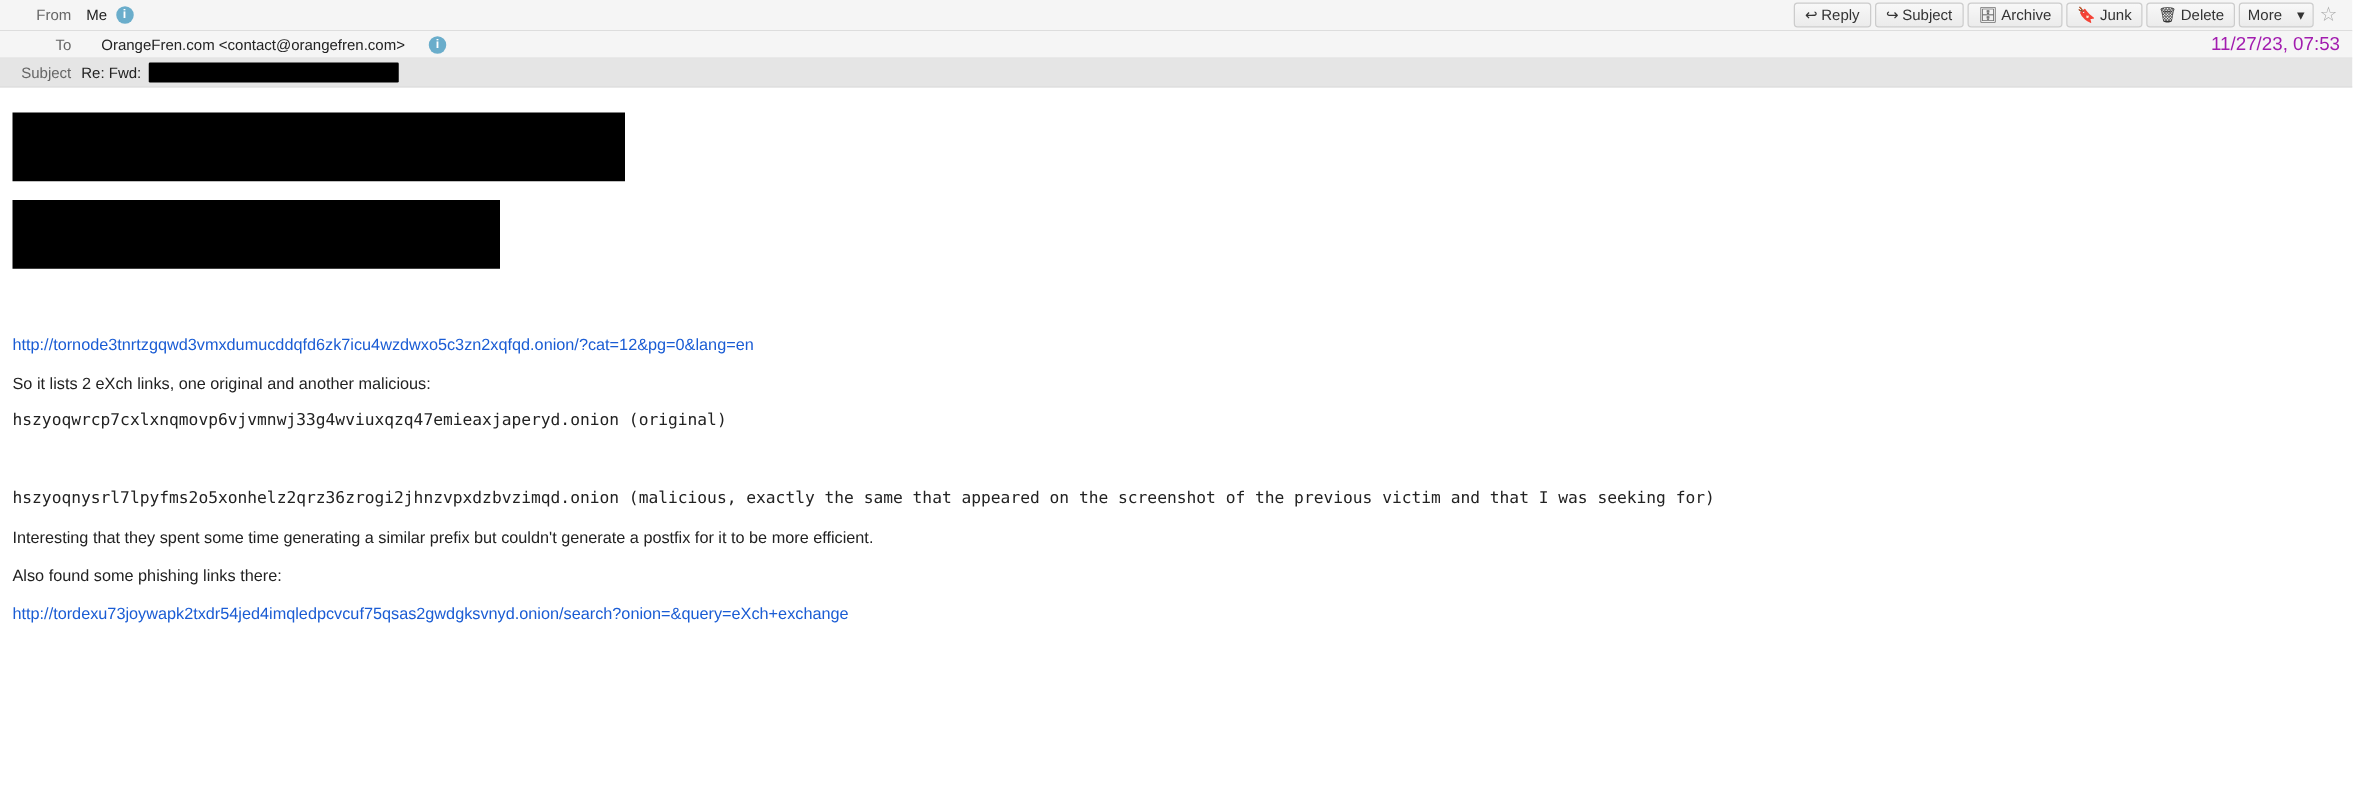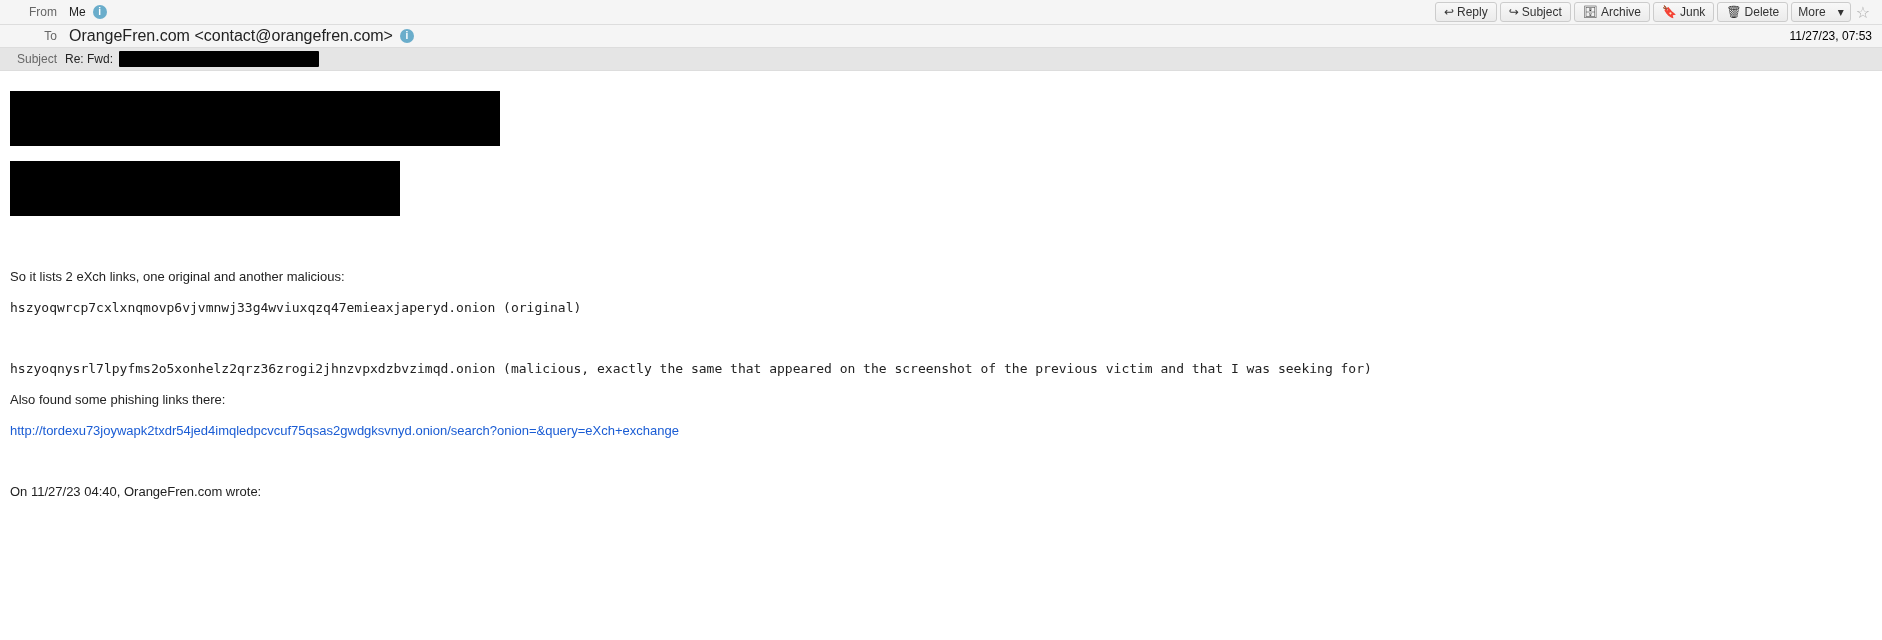--- a/index.html
+++ b/index.html
@@ -32,22 +32,22 @@
       border: 1px solid #ccc;
       background: linear-gradient(to bottom, #f8f8f8, #ebebeb);
       border-radius: 3px;
       font-size: 12px;
       cursor: pointer;
       color: #333;
       text-decoration: none;
     }
 
     .timestamp {
-      font-size: 12px;
-      color: #000000;
+      font-size: 15px;
+      color: #a21caf;
       text-align: right;
     }
 
     .info-icon {
       display: inline-block;
       width: 14px;
       height: 14px;
       border-radius: 50%;
       background: #6aadcb;
       color: white;
@@ -173,54 +173,57 @@
     </button>
     <button class="more-btn">
       <span>More</span>
       <span>▾</span>
     </button>
     <button class="star-btn">☆</button>
   </div>
 </div>
 
 <div style="display:flex;justify-content:space-between;align-items:center;background:#f5f5f5;border-bottom:1px solid #ddd;padding:2px 10px;">
-  <div style="display:flex;align-items:center;gap:4px;">
+  <div style="display:flex;align-items:center;gap:16px;">
     <span class="header-label">To</span>
-    <span style="font-size:16px;text-align:right;">OrangeFren.com &lt;contact@orangefren.com&gt;</span>
+    <span style="font-size:12px;text-align:right;">OrangeFren.com &lt;contact@orangefren.com&gt;</span>
     <span class="info-icon">i</span>
   </div>
   <span class="timestamp">11/27/23, 07:53</span>
 </div>
 
 <div class="subject-row">
   <span class="header-label">Subject</span>
   <span style="font-size:12px;margin-right:6px;">Re: Fwd:</span>
   <span class="redacted-bar" style="width:200px;height:16px;"></span>
 </div>
 
 <div class="email-body">
 
   <div class="redacted-img-1"></div>
   <div class="redacted-img-2"></div>
 
 
   <p>&nbsp;</p>
 
+  <p>
+    <a href="#">http://tornode3tnrtzgqwd3vmxdumucddqfd6zk7icu4wzdwxo5c3zn2xqfqd.onion/?cat=12&amp;pg=0&amp;lang=en</a>
+  </p>
 
   <p>So it lists 2 eXch links, one original and another malicious:</p>
 
   <p class="mono">hszyoqwrcp7cxlxnqmovp6vjvmnwj33g4wviuxqzq47emieaxjaperyd.onion (original)</p>
 
   <p>&nbsp;</p>
 
   <p class="mono">hszyoqnysrl7lpyfms2o5xonhelz2qrz36zrogi2jhnzvpxdzbvzimqd.onion (malicious, exactly the same that appeared on the screenshot of the previous victim and that I was seeking for)</p>
 
+  <p>Interesting that they spent some time generating a similar prefix but couldn't generate a postfix for it to be more efficient.</p>
 
   <p>Also found some phishing links there:</p>
 
   <p>
     <a href="#">http://tordexu73joywapk2txdr54jed4imqledpcvcuf75qsas2gwdgksvnyd.onion/search?onion=&amp;query=eXch+exchange</a>
   </p>
 
   <p>&nbsp;</p>
 
-  <p>On 11/27/23 04:40, OrangeFren.com wrote:</p>
 </div>
 
 </body></html>

